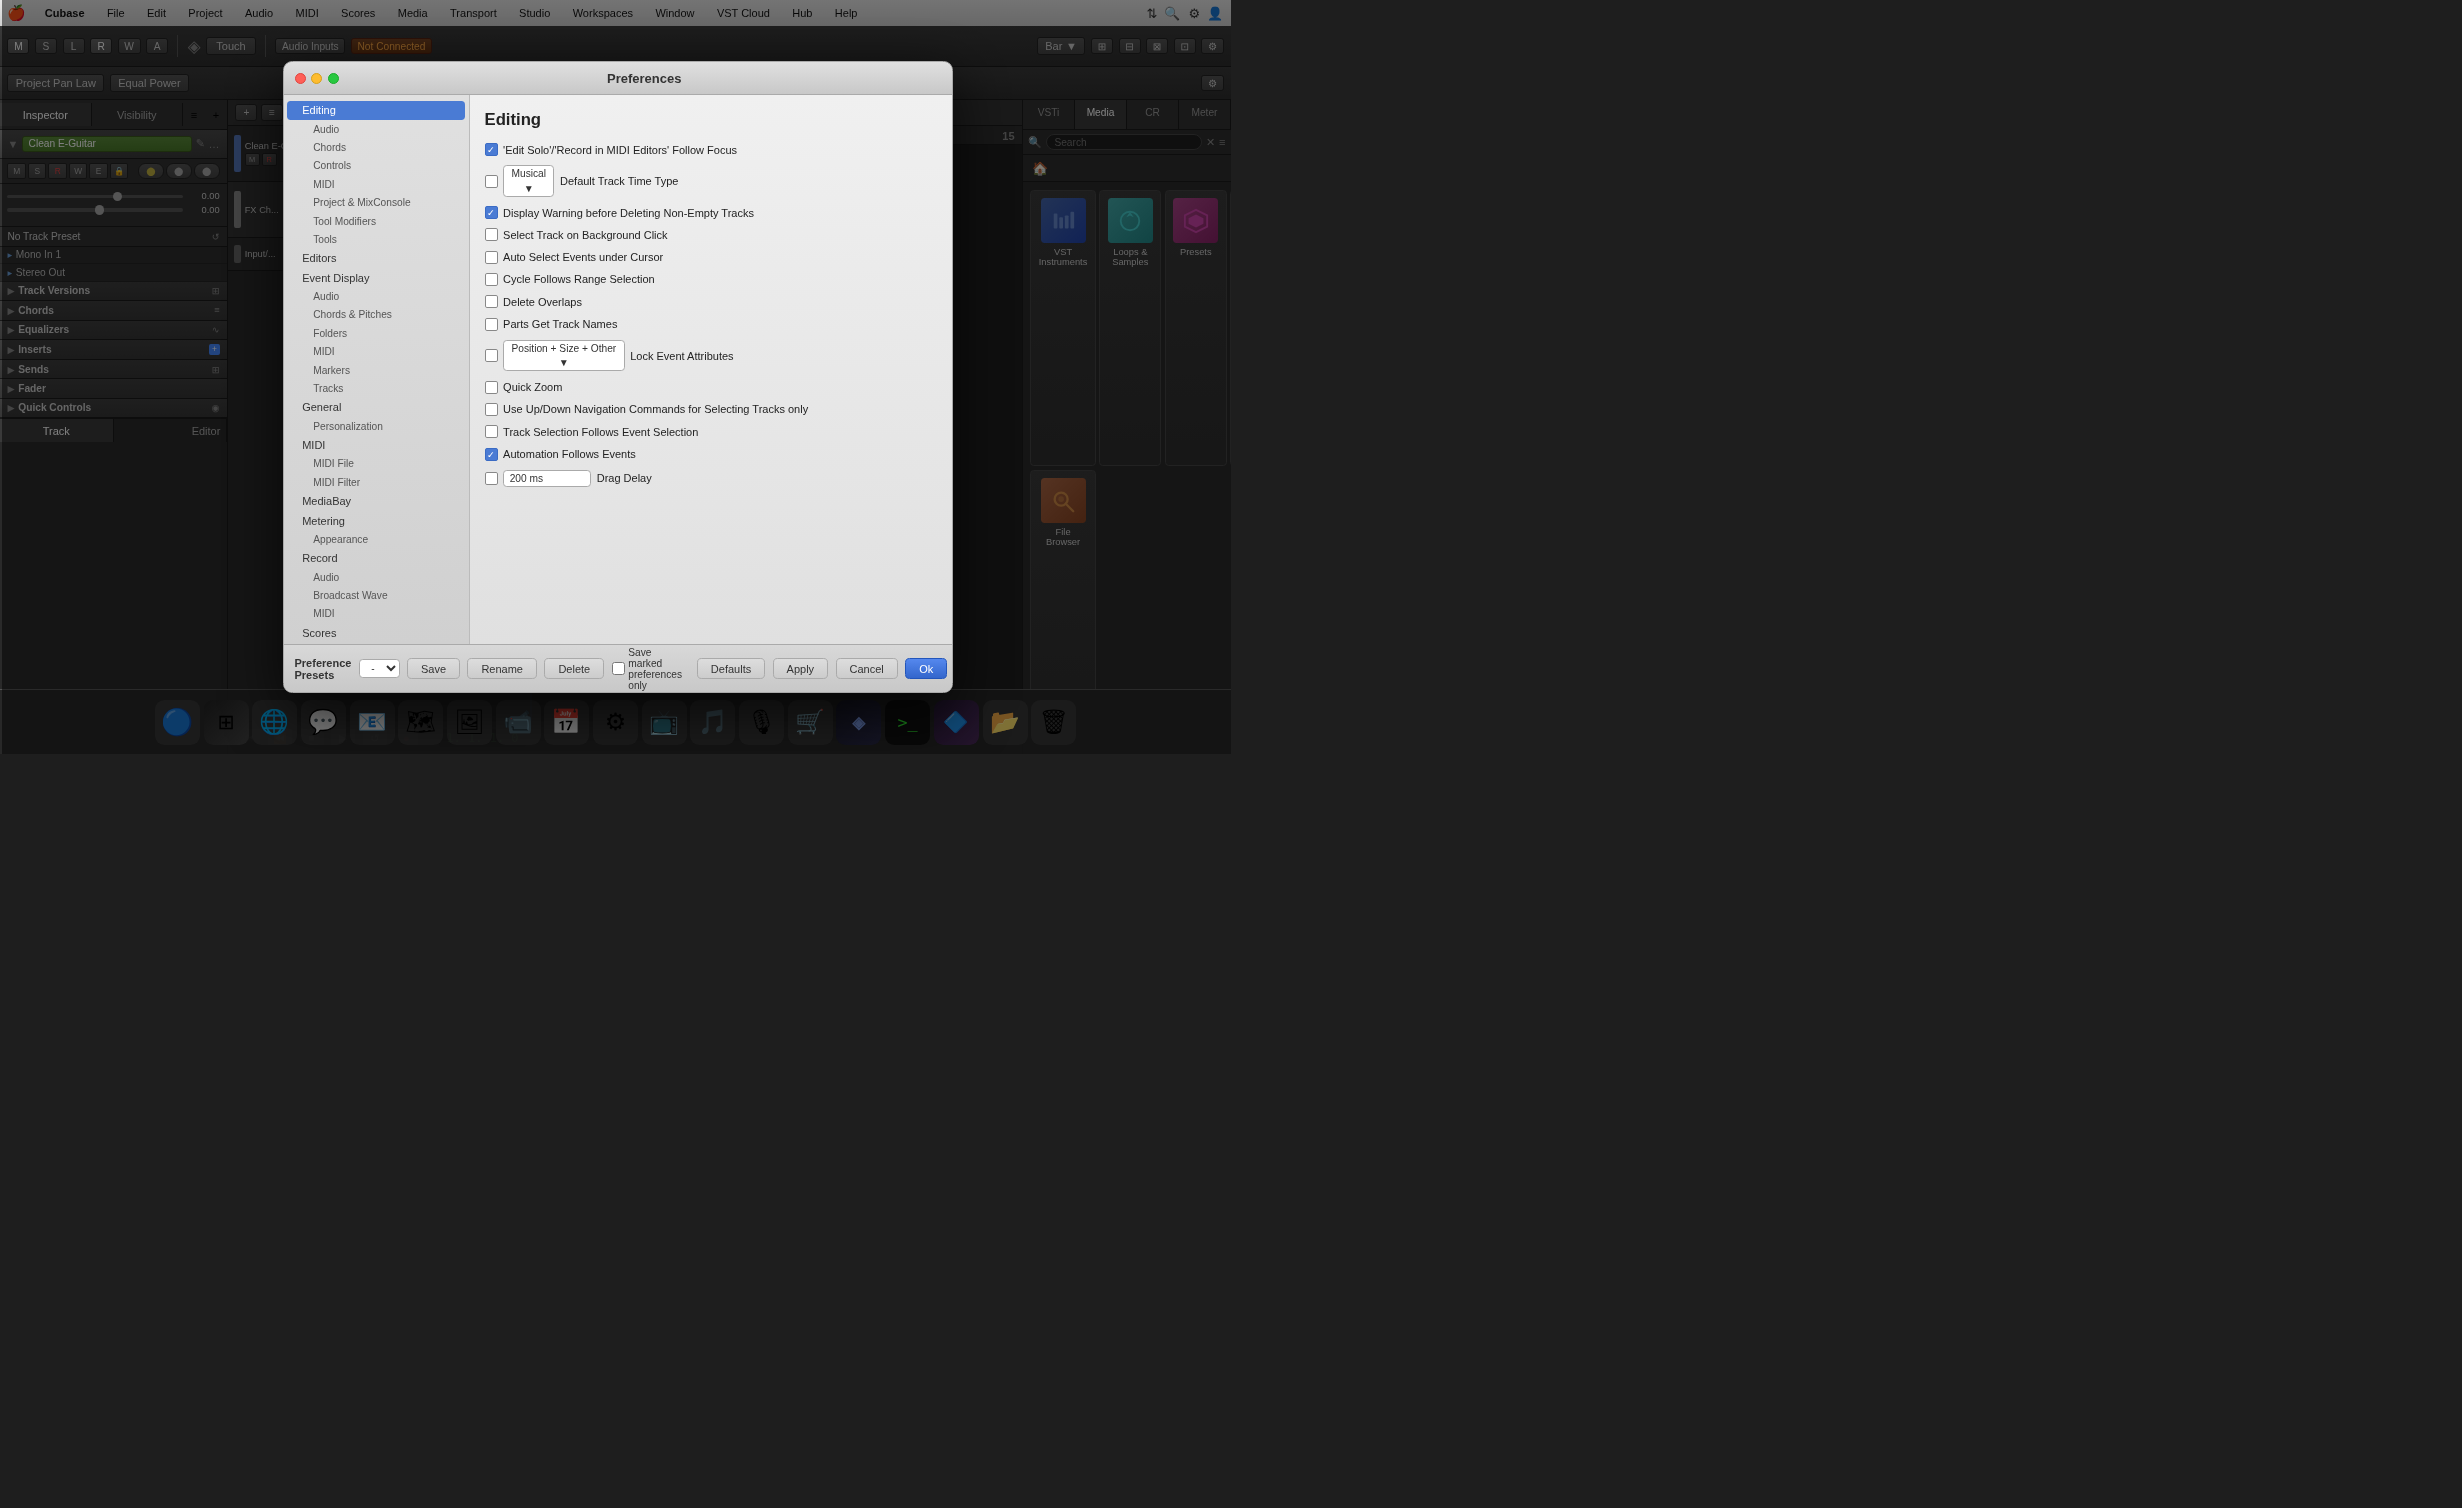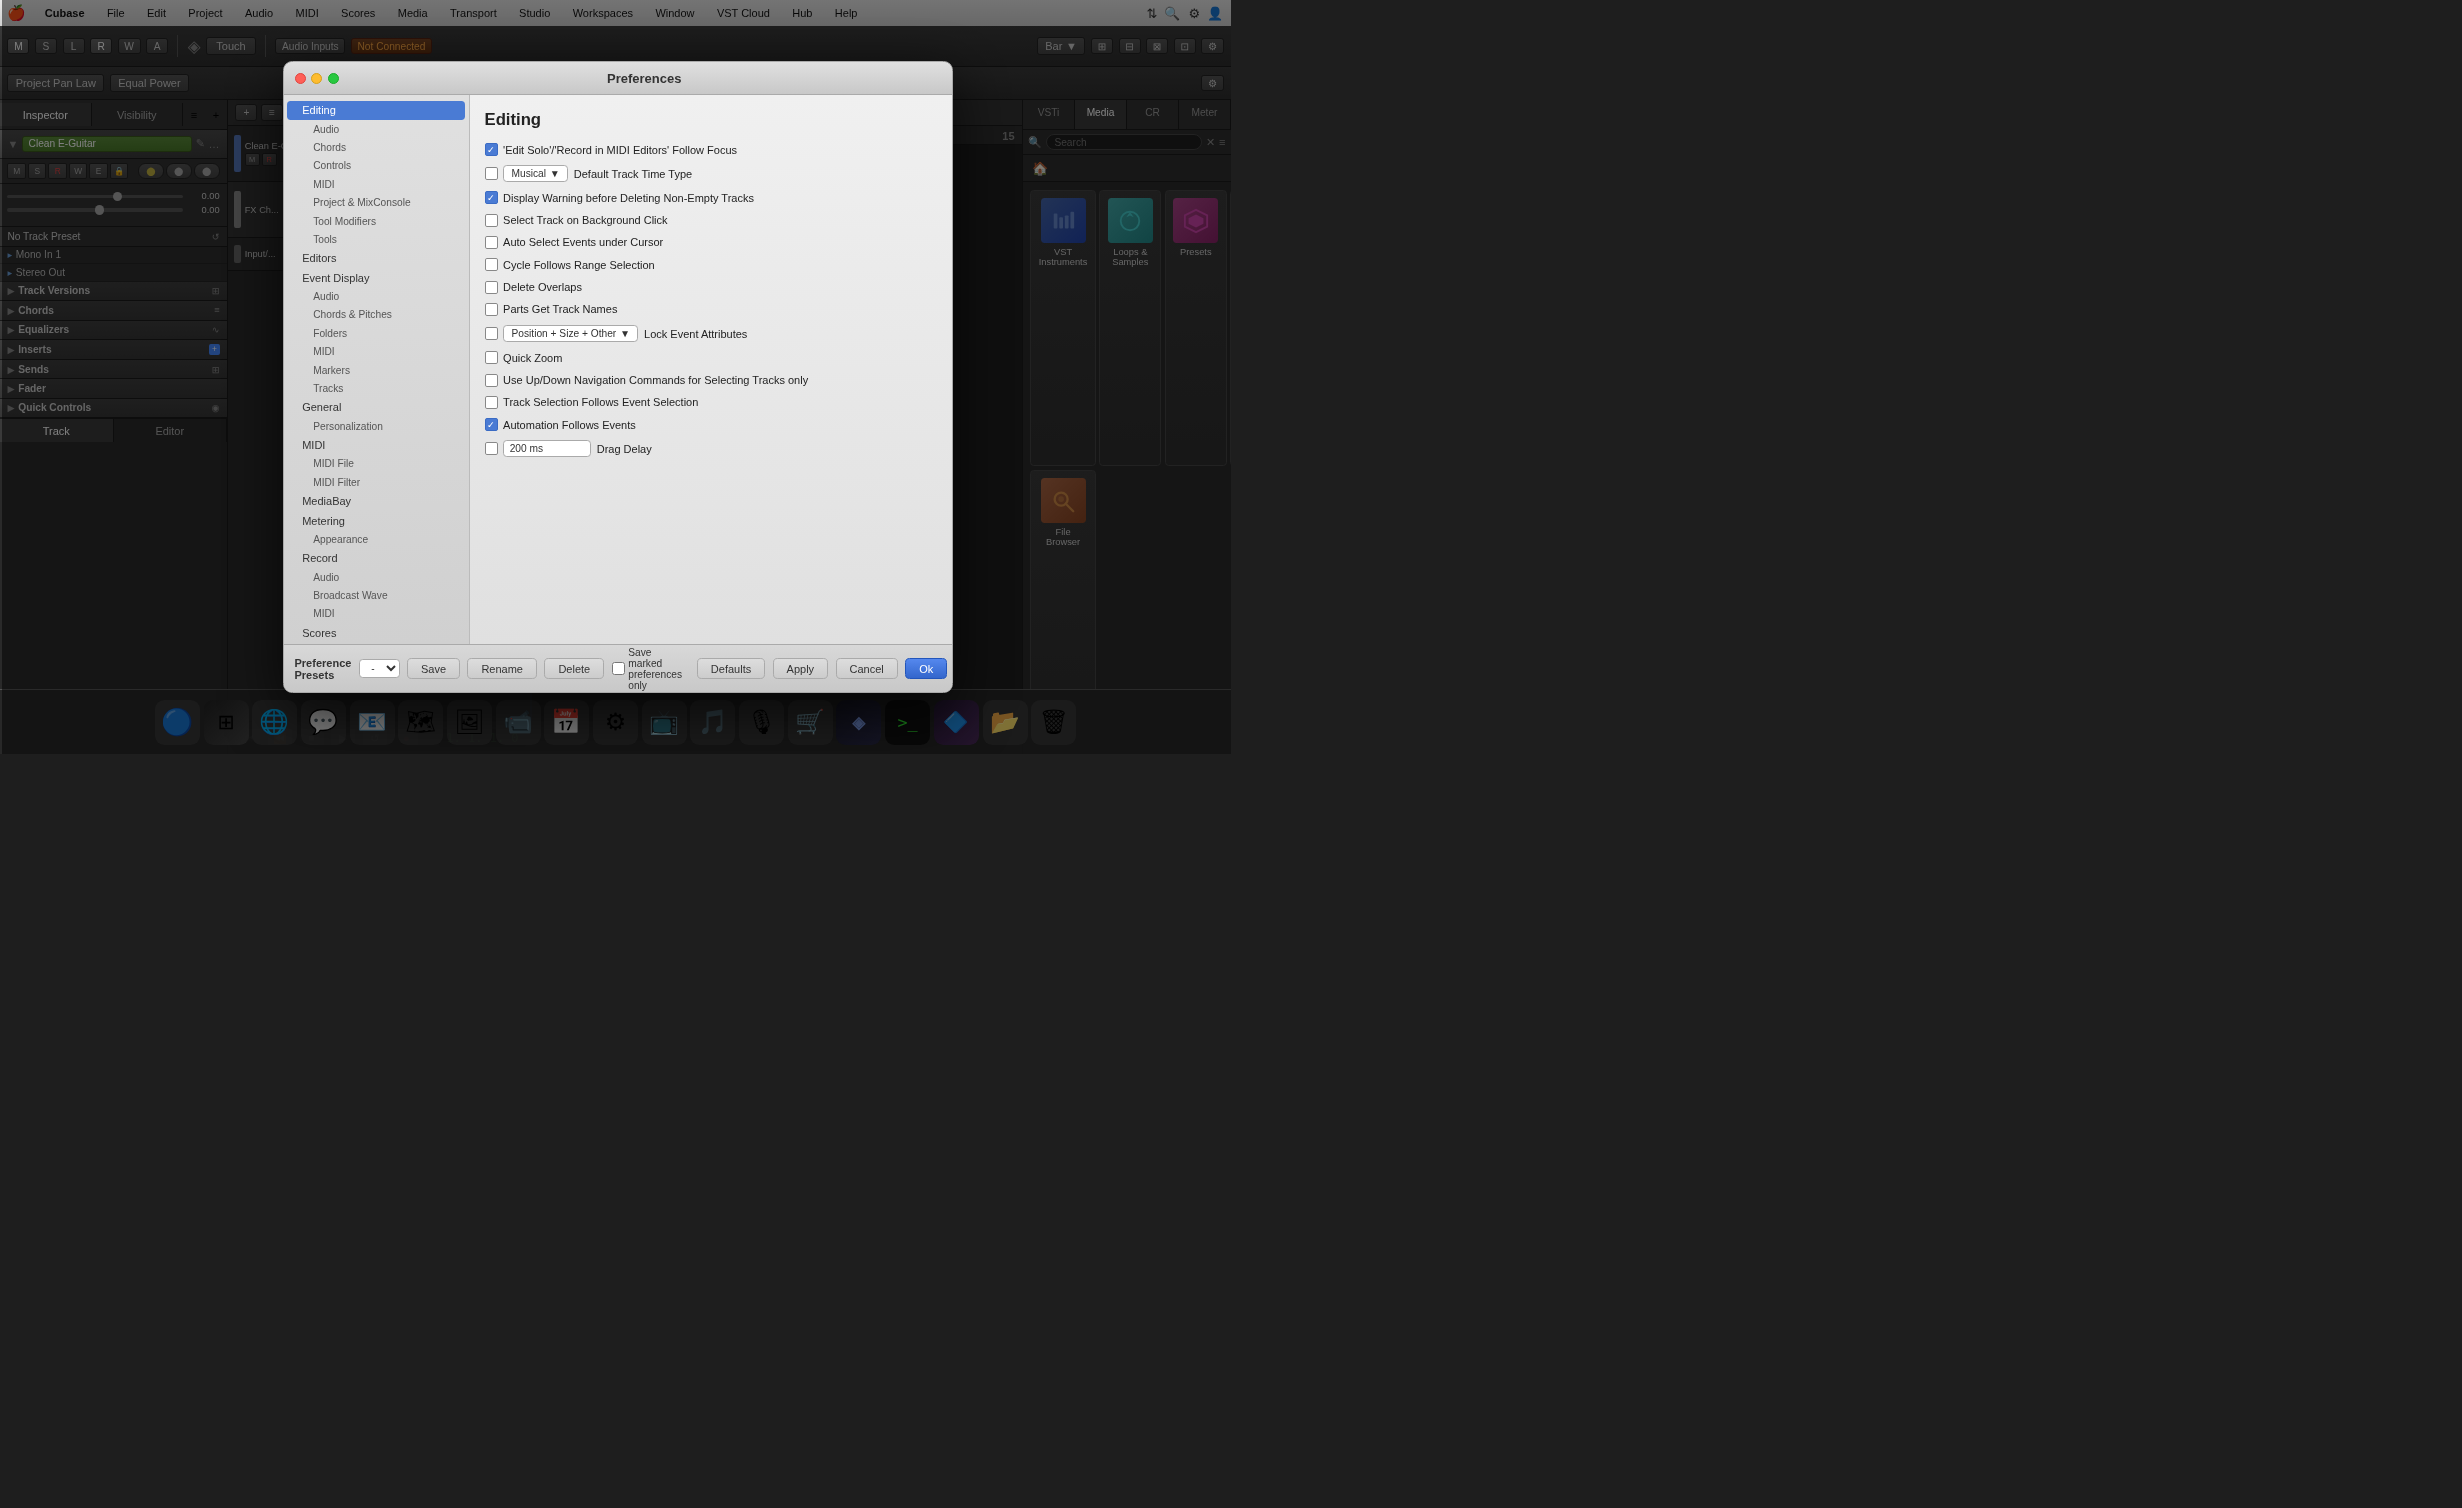--- a/index.html
+++ b/index.html
@@ -520,20 +520,21 @@
       background: white;
       border: 0.9px solid #aaa;
       border-radius: 3.7px;
       padding: 1.9px 7.4px;
       font-size: 10.2px;
       color: #333;
       cursor: pointer;
       display: flex;
       align-items: center;
       gap: 3.7px;
+      flex-direction: column;
     }
     .pref-input {
       background: white;
       border: 0.9px solid #aaa;
       border-radius: 3.7px;
       padding: 1.9px 5.6px;
       font-size: 10.2px;
       color: #333;
       width: 88px;
     }
@@ -798,21 +799,21 @@
           <span class="section-title">Fader</span>
         </div>
         <div class="section-header">
           <span class="section-arrow">▶</span>
           <span class="section-title">Quick Controls</span>
           <span class="section-icon">◉</span>
         </div>
 
         <div style="display:flex;border-top:0.9px solid #1a1a1a;margin-top:auto;">
           <div class="panel-tab active" style="flex:1;text-align:center;padding:5.6px;color:#fff;background:#3a3a3a;cursor:pointer;font-size:11px;">Track</div>
-          <div class="panel-tab" style="flex:1;text-align:center;padding:5.6px;color:#aaa;cursor:pointer;font-size:11px;">Editor</div>
+          <div class="panel-tab" style="flex:1;text-align:right;padding:5.6px;color:#aaa;cursor:pointer;font-size:11px;">Editor</div>
         </div>
       </div>
     </div>
 
     <div class="tracks-area">
       <div class="tracks-toolbar">
         <button class="toolbar-btn">+</button>
         <button class="toolbar-btn">≡</button>
         <div class="toolbar-separator"></div>
         <button class="toolbar-btn">↖</button>

